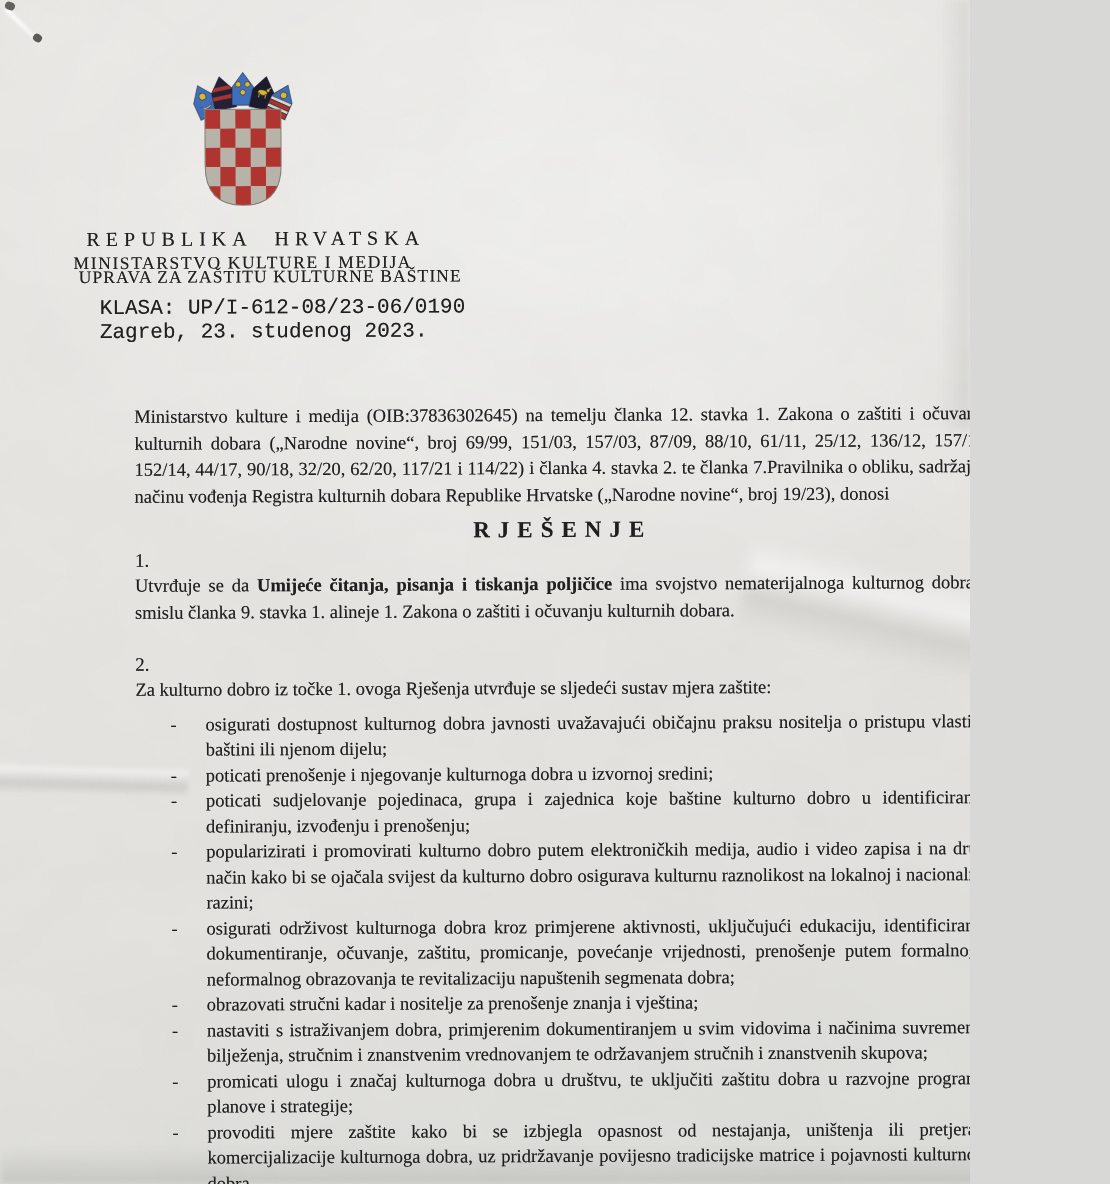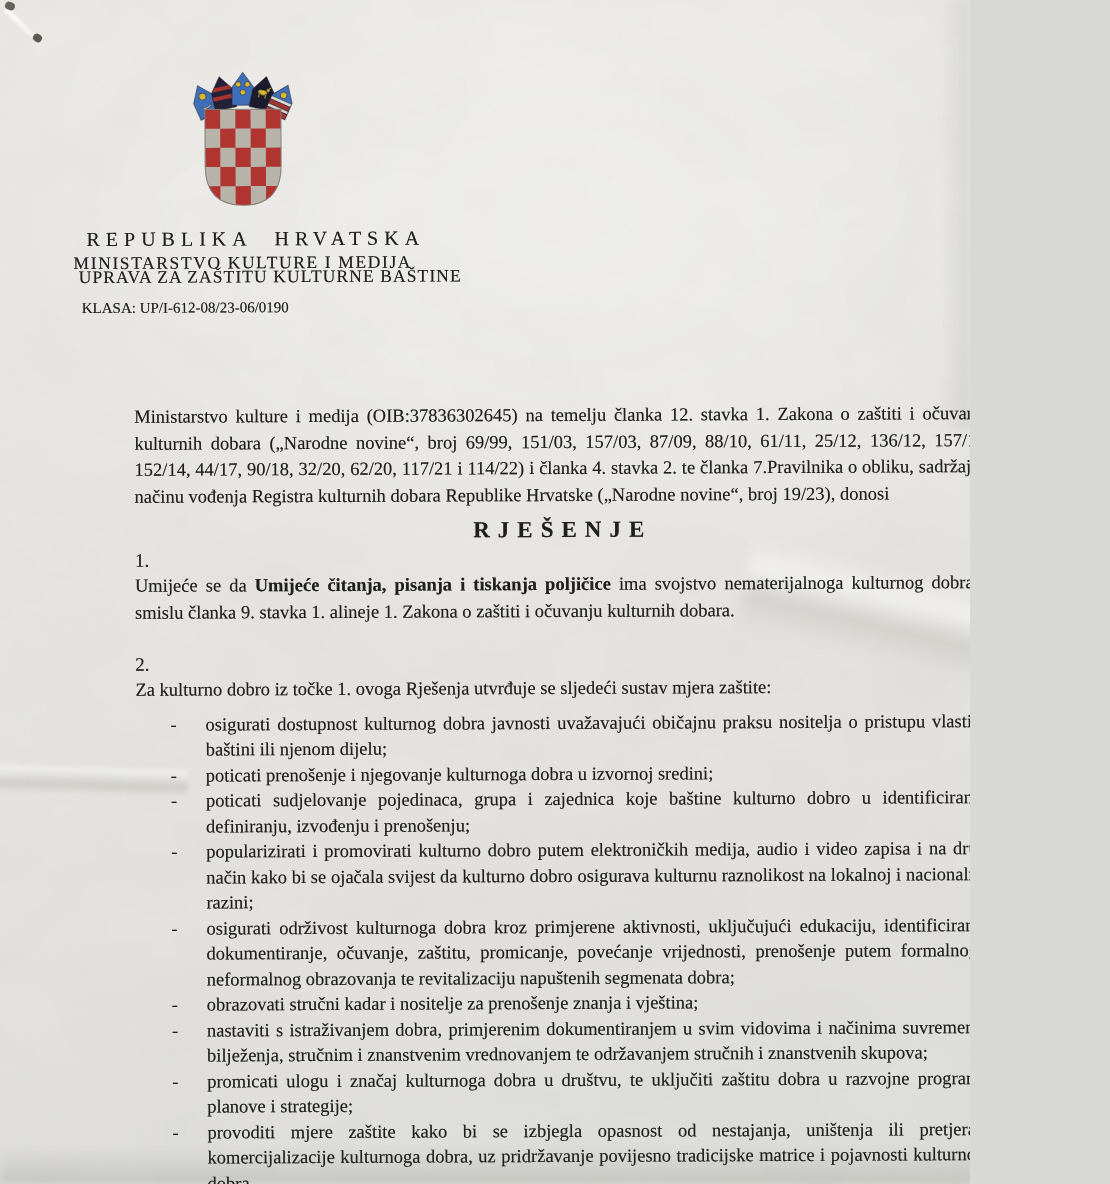--- a/index.html
+++ b/index.html
@@ -35,21 +35,21 @@
   .content{position:absolute;left:0;top:0;width:1110px;height:1184px;transform:rotate(-0.25deg);}
   .content *{text-shadow:0 0 0.5px rgba(35,35,35,0.55);}
 
   .arms{position:absolute;left:192px;top:62px;width:106px;height:152px;}
   .arms svg{display:block;width:100%;height:100%;}
 
   .lh-country{position:absolute;left:88px;top:226px;font-size:20px;letter-spacing:6px;word-spacing:12px;white-space:nowrap;}
   .lh-ministry{position:absolute;left:75px;top:251px;font-size:17.5px;letter-spacing:1.6px;white-space:nowrap;}
   .lh-directorate{position:absolute;left:80px;top:265px;font-size:17.5px;letter-spacing:1.1px;white-space:nowrap;}
 
-  .refblock{position:absolute;left:83px;top:295px;font-size:15px;line-height:23.5px;}
+  .refblock{position:absolute;left:101px;top:295px;font-size:21px;line-height:23.5px;font-family:Liberation Mono, monospace;}
 
   .docbody{position:absolute;left:135px;top:402px;width:856px;font-size:18.5px;line-height:26.5px;}
   .docbody p{margin:0;text-align:justify;}
   .title{margin:7px 0 2px 0;text-align:center;font-size:23px;font-weight:bold;letter-spacing:8px;line-height:30px;}
   .secnum{font-size:19px;line-height:24px;}
   .secnum.second{margin-top:27px;}
   .measures{margin-top:9px;}
   .measure{display:flex;line-height:25.5px;}
   .measure .dash{flex:0 0 35px;margin-left:35px;}
   .measure .mtext{flex:1 1 auto;text-align:justify;}
@@ -163,29 +163,30 @@
         <path d="M14,46 L90,46 L90,102 Q90,142 52,142 Q14,142 14,102 Z" fill="none" stroke="#837f76" stroke-width="1"></path>
       </svg>
     </div>
 
     <div class="lh-country">REPUBLIKA HRVATSKA</div>
     <div class="lh-ministry">MINISTARSTVO KULTURE I MEDIJA</div>
     <div class="lh-directorate">UPRAVA ZA ZAŠTITU KULTURNE BAŠTINE</div>
 
     <div class="refblock">
       <div>KLASA: UP/I-612-08/23-06/0190</div>
+      <div>Zagreb, 23. studenog 2023.</div>
     </div>
 
     <div class="docbody">
       <p>Ministarstvo kulture i medija (OIB:37836302645)  na temelju članka 12. stavka 1. Zakona o zaštiti i očuvanju kulturnih dobara („Narodne novine“, broj 69/99, 151/03, 157/03, 87/09, 88/10, 61/11, 25/12, 136/12, 157/13, 152/14, 44/17, 90/18, 32/20, 62/20, 117/21 i 114/22) i članka 4. stavka 2. te članka 7.Pravilnika o obliku, sadržaju i načinu vođenja Registra kulturnih dobara Republike Hrvatske („Narodne novine“, broj 19/23), donosi</p>
 
       <div class="title">RJEŠENJE</div>
 
       <div class="secnum">1.</div>
-      <p><span>Umijeće se da </span><b>Umijeće čitanja, pisanja i tiskanja poljičice</b><span> ima svojstvo nematerijalnoga kulturnog dobra u smislu članka 9. stavka 1. alineje 1. Zakona o zaštiti i očuvanju kulturnih dobara.</span></p>
+      <p><span>Utvrđuje se da </span><b>Umijeće čitanja, pisanja i tiskanja poljičice</b><span> ima svojstvo nematerijalnoga kulturnog dobra u smislu članka 9. stavka 1. alineje 1. Zakona o zaštiti i očuvanju kulturnih dobara.</span></p>
 
       <div class="secnum second">2.</div>
       <p>Za kulturno dobro iz točke 1. ovoga Rješenja utvrđuje se sljedeći sustav mjera zaštite:</p>
 
       <div class="measures">
         <div class="measure">
             <span class="dash">-</span>
             <span class="mtext">osigurati dostupnost kulturnog dobra javnosti uvažavajući običajnu praksu nositelja o pristupu vlastitoj baštini ili njenom dijelu;</span>
           </div>
         <div class="measure">

